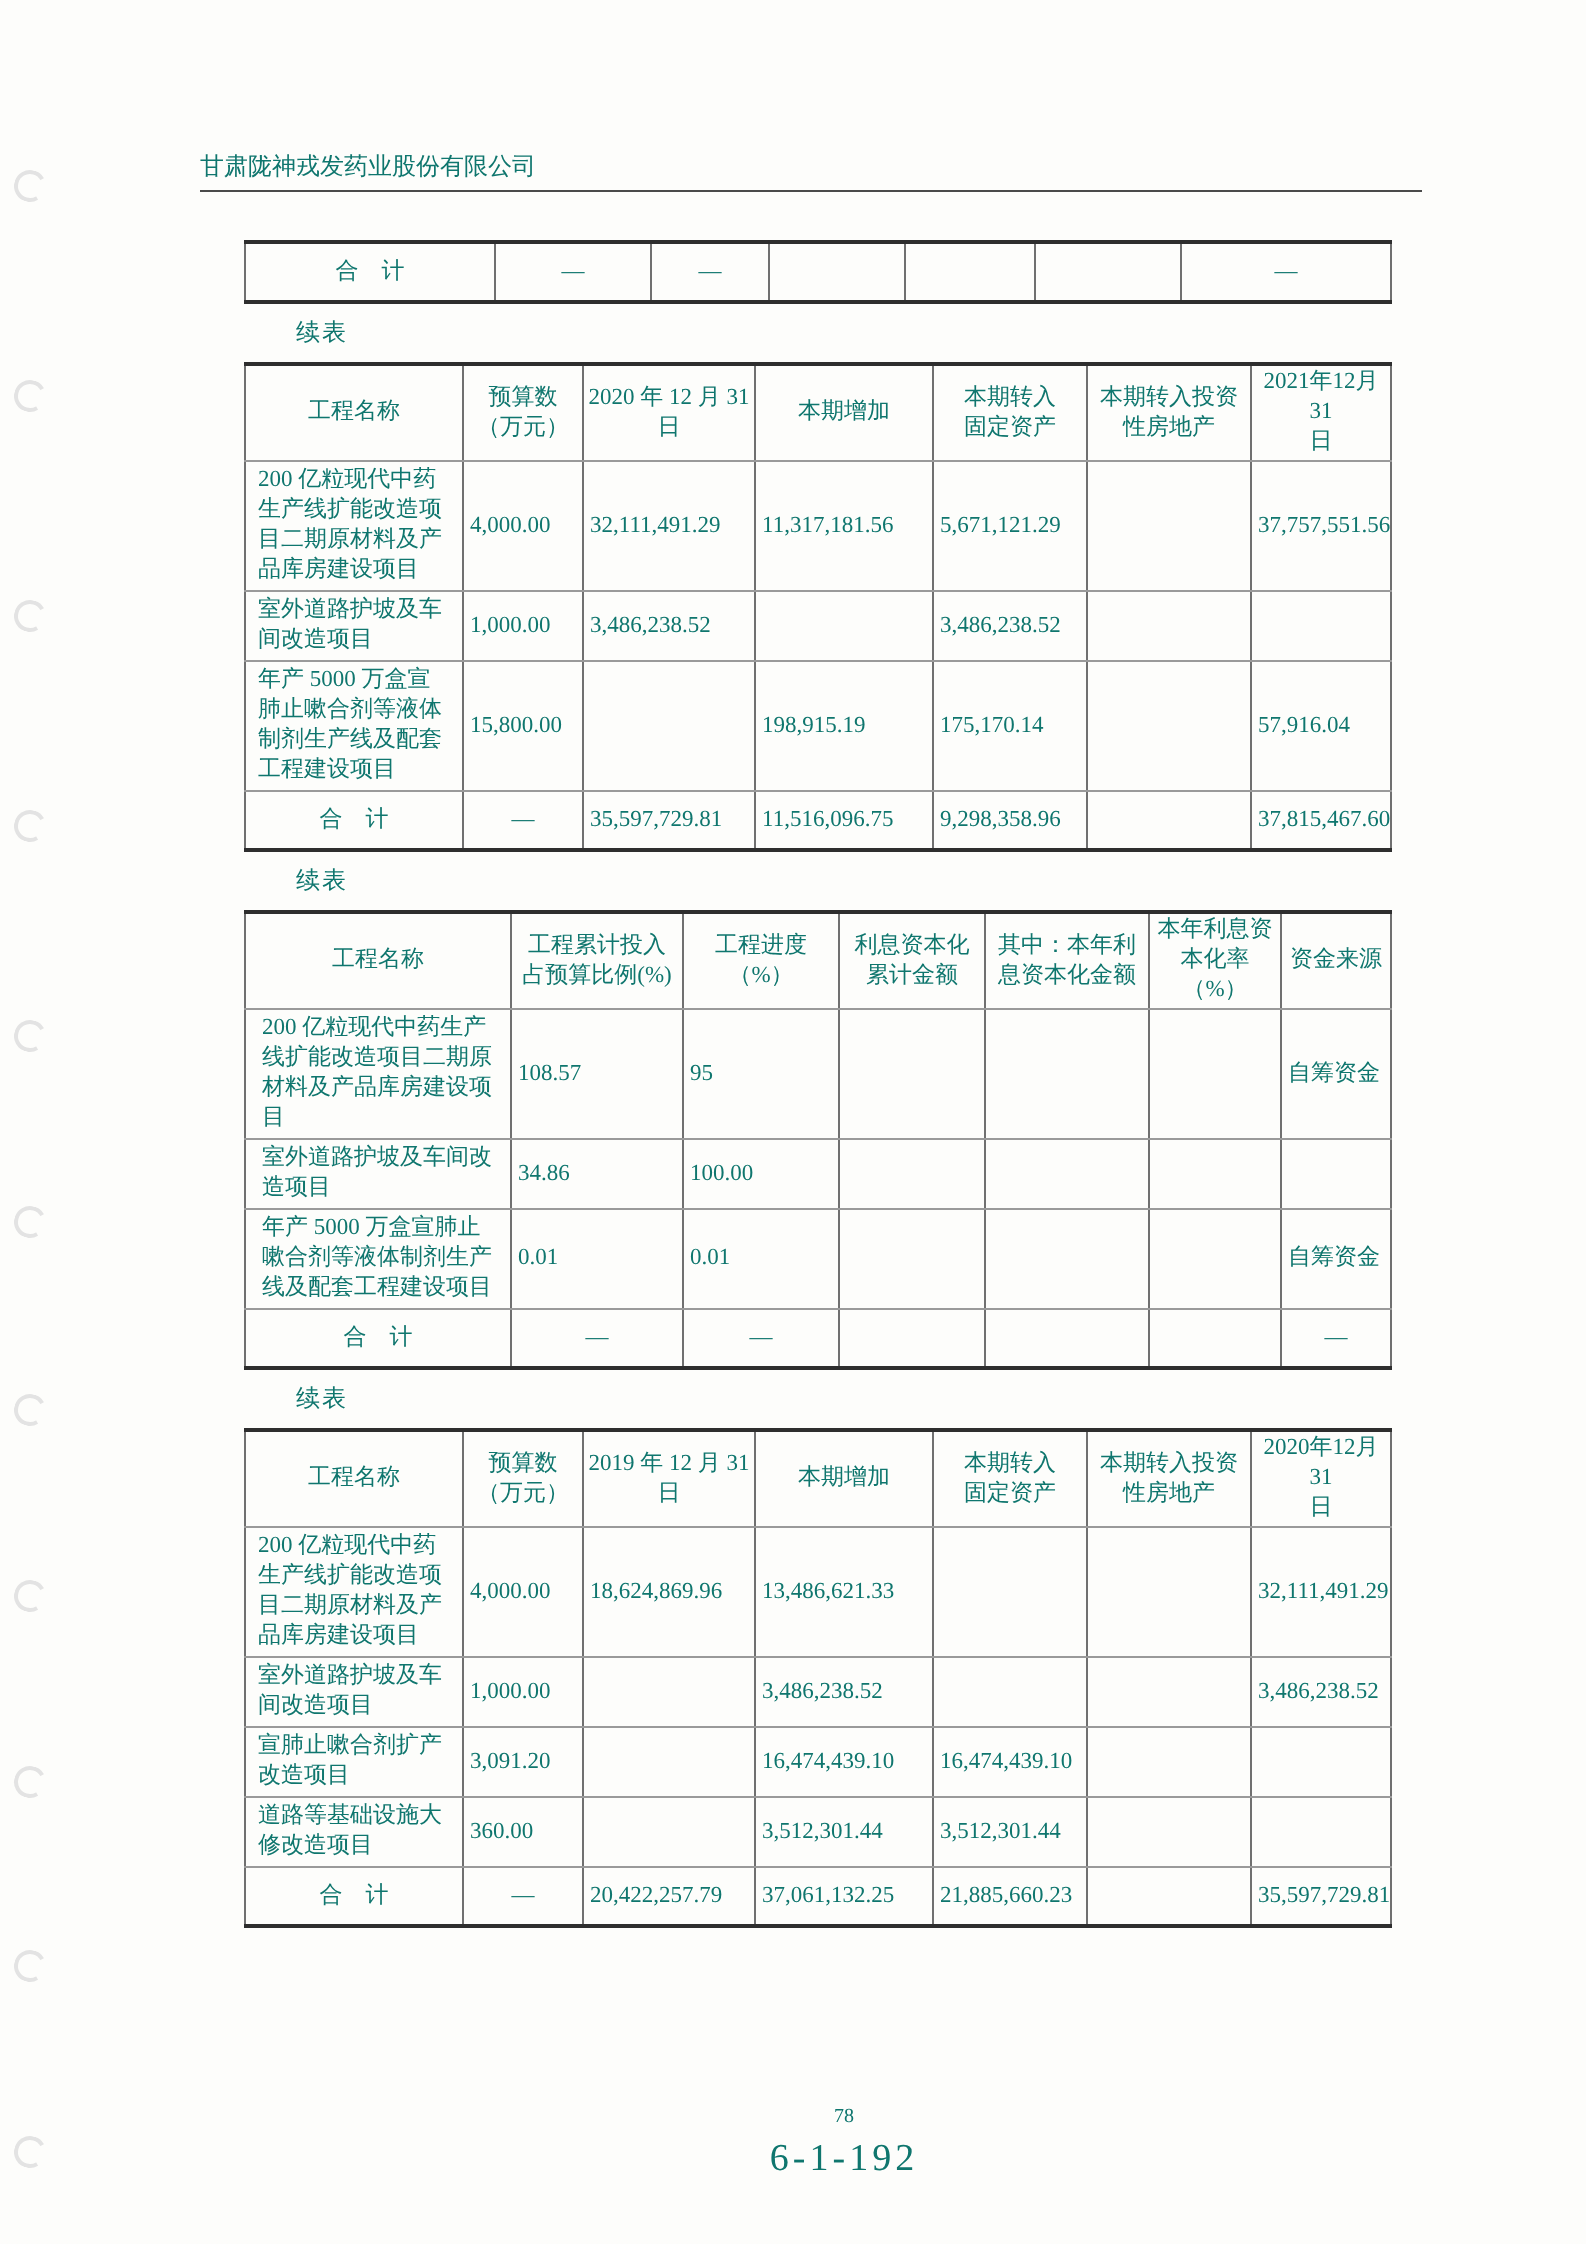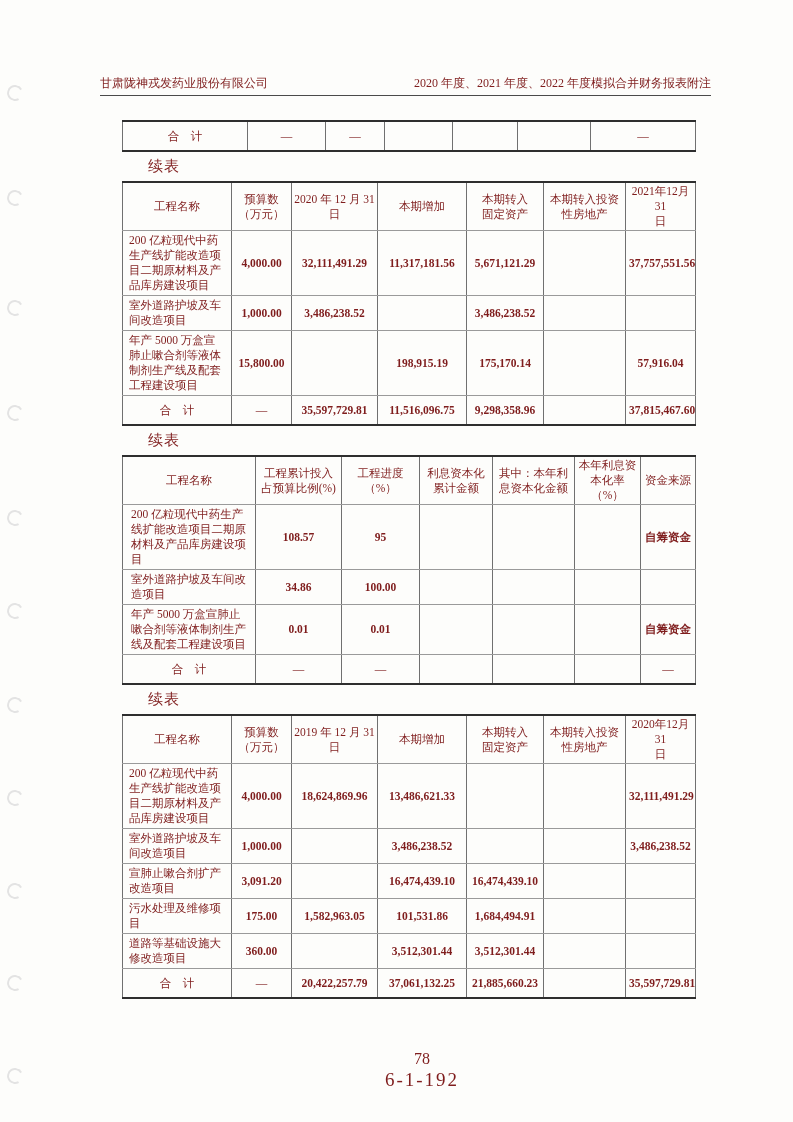--- a/index.html
+++ b/index.html
@@ -1,21 +1,21 @@
 <!DOCTYPE html>
 <html><head>
 <meta charset="utf-8">
 <style>
   html,body{margin:0;padding:0;background:#ffffff;}
   .page{
     position:relative;
     width:793px;height:1122px;
     background:#fdfdfb;
     font-family:"Liberation Serif", serif;
-    color:#7f1d1d;
+    color:#0f766e;
     overflow:hidden;
   }
   
   .bind-mark{
     position:absolute;left:7px;width:12px;height:12px;
     border:2px solid #e3e3e3;border-right-color:transparent;
     border-radius:50%;transform:rotate(15deg);
   }
   .doc-header{
     position:absolute;top:76px;left:100px;width:611px;
@@ -34,33 +34,33 @@
     border-top-color:#9a9a9a;border-bottom-color:#9a9a9a;
     padding:2px 3px;vertical-align:middle;
     overflow:hidden;
   }
   table.fin th{
     font-weight:normal;text-align:center;height:30px;
     white-space:pre-line;padding:1px 2px;
   }
   table.fin td.name{text-align:left;padding:2px 10px 2px 6px;}
   table.t2 td.name{padding:2px 8px;}
-  table.fin td.num{text-align:center;padding-right:3px;font-weight:bold;}
+  table.fin td.num{text-align:left;padding-right:3px;}
   table.fin td.dash,table.fin td.ctr,table.fin td.total-label{text-align:center;}
   table.t2 td{text-align:center;}
   table.t2 td.name{text-align:left;}
   table.fin tr.total td{height:24px;}
   table.fin.top td{height:26px;text-align:center;}
   .cont-label{
-    margin:6px 0 7px 26px;font-size:15px;line-height:16px;letter-spacing:1px;
+    margin:6px 0 7px 26px;font-size:12px;line-height:16px;letter-spacing:1px;
   }
   .doc-footer{
     position:absolute;top:1052px;left:122px;width:600px;text-align:center;
   }
-  .pg-num{font-size:16px;line-height:14px;margin-bottom:3px;}
+  .pg-num{font-size:10px;line-height:14px;margin-bottom:3px;}
   .doc-num{font-size:19px;line-height:22px;letter-spacing:2px;}
 </style>
 </head>
 <body>
 
 <div class="page">
 
   <div id="bind-marks">
       <div class="bind-mark" style="top: 85px;"></div>
       <div class="bind-mark" style="top: 190px;"></div>
@@ -70,21 +70,20 @@
       <div class="bind-mark" style="top: 603px;"></div>
       <div class="bind-mark" style="top: 697px;"></div>
       <div class="bind-mark" style="top: 790px;"></div>
       <div class="bind-mark" style="top: 883px;"></div>
       <div class="bind-mark" style="top: 975px;"></div>
       <div class="bind-mark" style="top: 1068px;"></div>
     </div>
 
   <div class="doc-header">
     <span>甘肃陇神戎发药业股份有限公司</span>
-    <span>2020 年度、2021 年度、2022 年度模拟合并财务报表附注</span>
   </div>
 
   <div class="content">
 
     <table class="fin top">
         <colgroup>
           <col style="width: 125px;">
           <col style="width: 78px;">
           <col style="width: 59px;">
           <col style="width: 68px;">
@@ -290,29 +289,20 @@
           <tr>
             <td class="name">宣肺止嗽合剂扩产改造项目</td>
             <td class="num">3,091.20</td>
             <td class="ctr"></td>
             <td class="num">16,474,439.10</td>
             <td class="num">16,474,439.10</td>
             <td class="ctr"></td>
             <td class="ctr"></td>
           </tr>
           <tr>
-            <td class="name">污水处理及维修项目</td>
-            <td class="num">175.00</td>
-            <td class="num">1,582,963.05</td>
-            <td class="num">101,531.86</td>
-            <td class="num">1,684,494.91</td>
-            <td class="ctr"></td>
-            <td class="ctr"></td>
-          </tr>
-          <tr>
             <td class="name">道路等基础设施大修改造项目</td>
             <td class="num">360.00</td>
             <td class="ctr"></td>
             <td class="num">3,512,301.44</td>
             <td class="num">3,512,301.44</td>
             <td class="ctr"></td>
             <td class="ctr"></td>
           </tr>
           <tr class="total">
             <td class="total-label">合　计</td>

